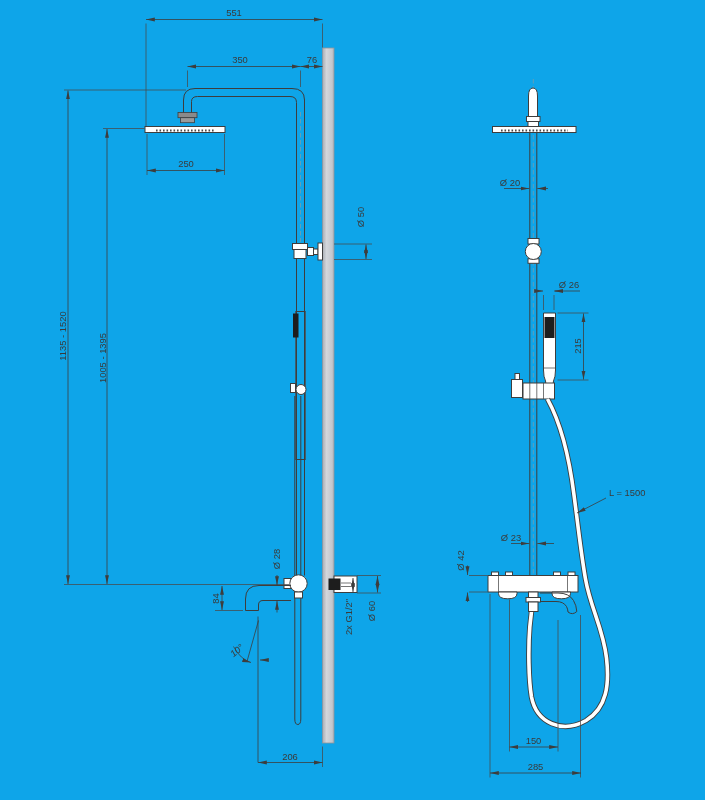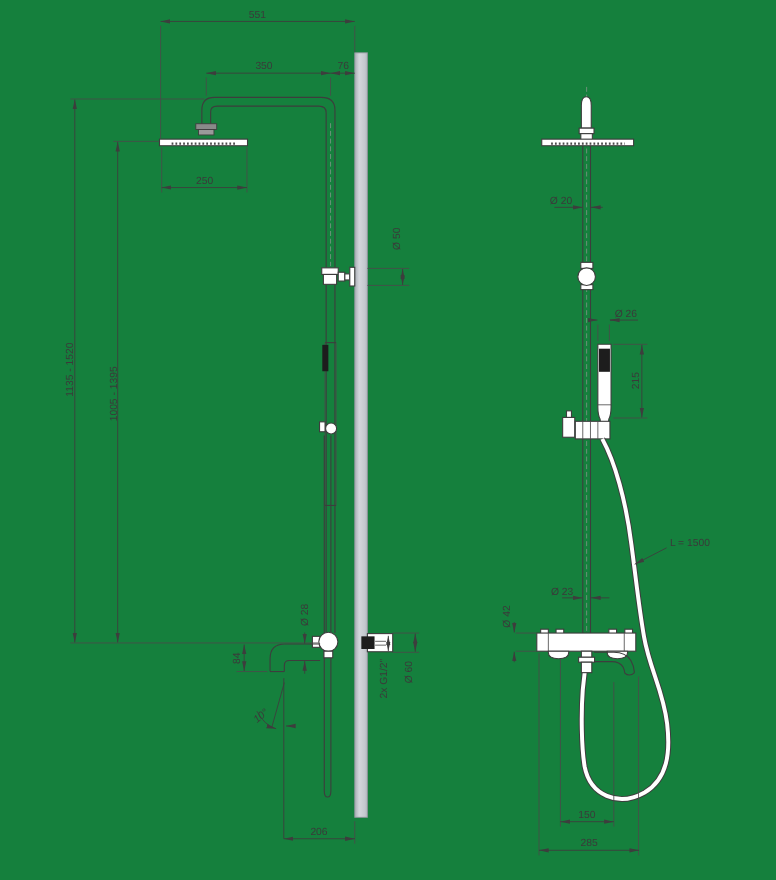--- a/index.html
+++ b/index.html
@@ -1,16 +1,16 @@
 <!DOCTYPE html>
 <html><head>
 <meta charset="utf-8">
 <style>
   html,body{margin:0;padding:0;background:#ffffff;}
-  .page{position:relative;width:705px;height:800px;background:#15803d;overflow:hidden;
+  .page{position:relative;width:705px;height:800px;background:#0ea5e9;overflow:hidden;
         font-family:"Liberation Sans", sans-serif;}
   svg{position:absolute;left:0;top:0;}
   svg text{font-family:"Liberation Sans", sans-serif;font-size:9.4px;fill:#3a3a3a;}
   .ln{stroke:#3d3d3d;stroke-width:1;fill:none;}
   .lnthin{stroke:#4a4a4a;stroke-width:0.75;fill:none;}
   .dim{stroke:#3d3d3d;stroke-width:0.8;fill:none;}
   .part{stroke:#3d3d3d;stroke-width:1;fill:#ffffff;}
   .dark{fill:#1d1d1d;stroke:none;}
   .spray{stroke:#4a4a4a;stroke-width:2;stroke-dasharray:1.6 1.9;fill:none;}
   .cline{stroke:#999;stroke-width:0.6;stroke-dasharray:4.5 2.5;fill:none;}

